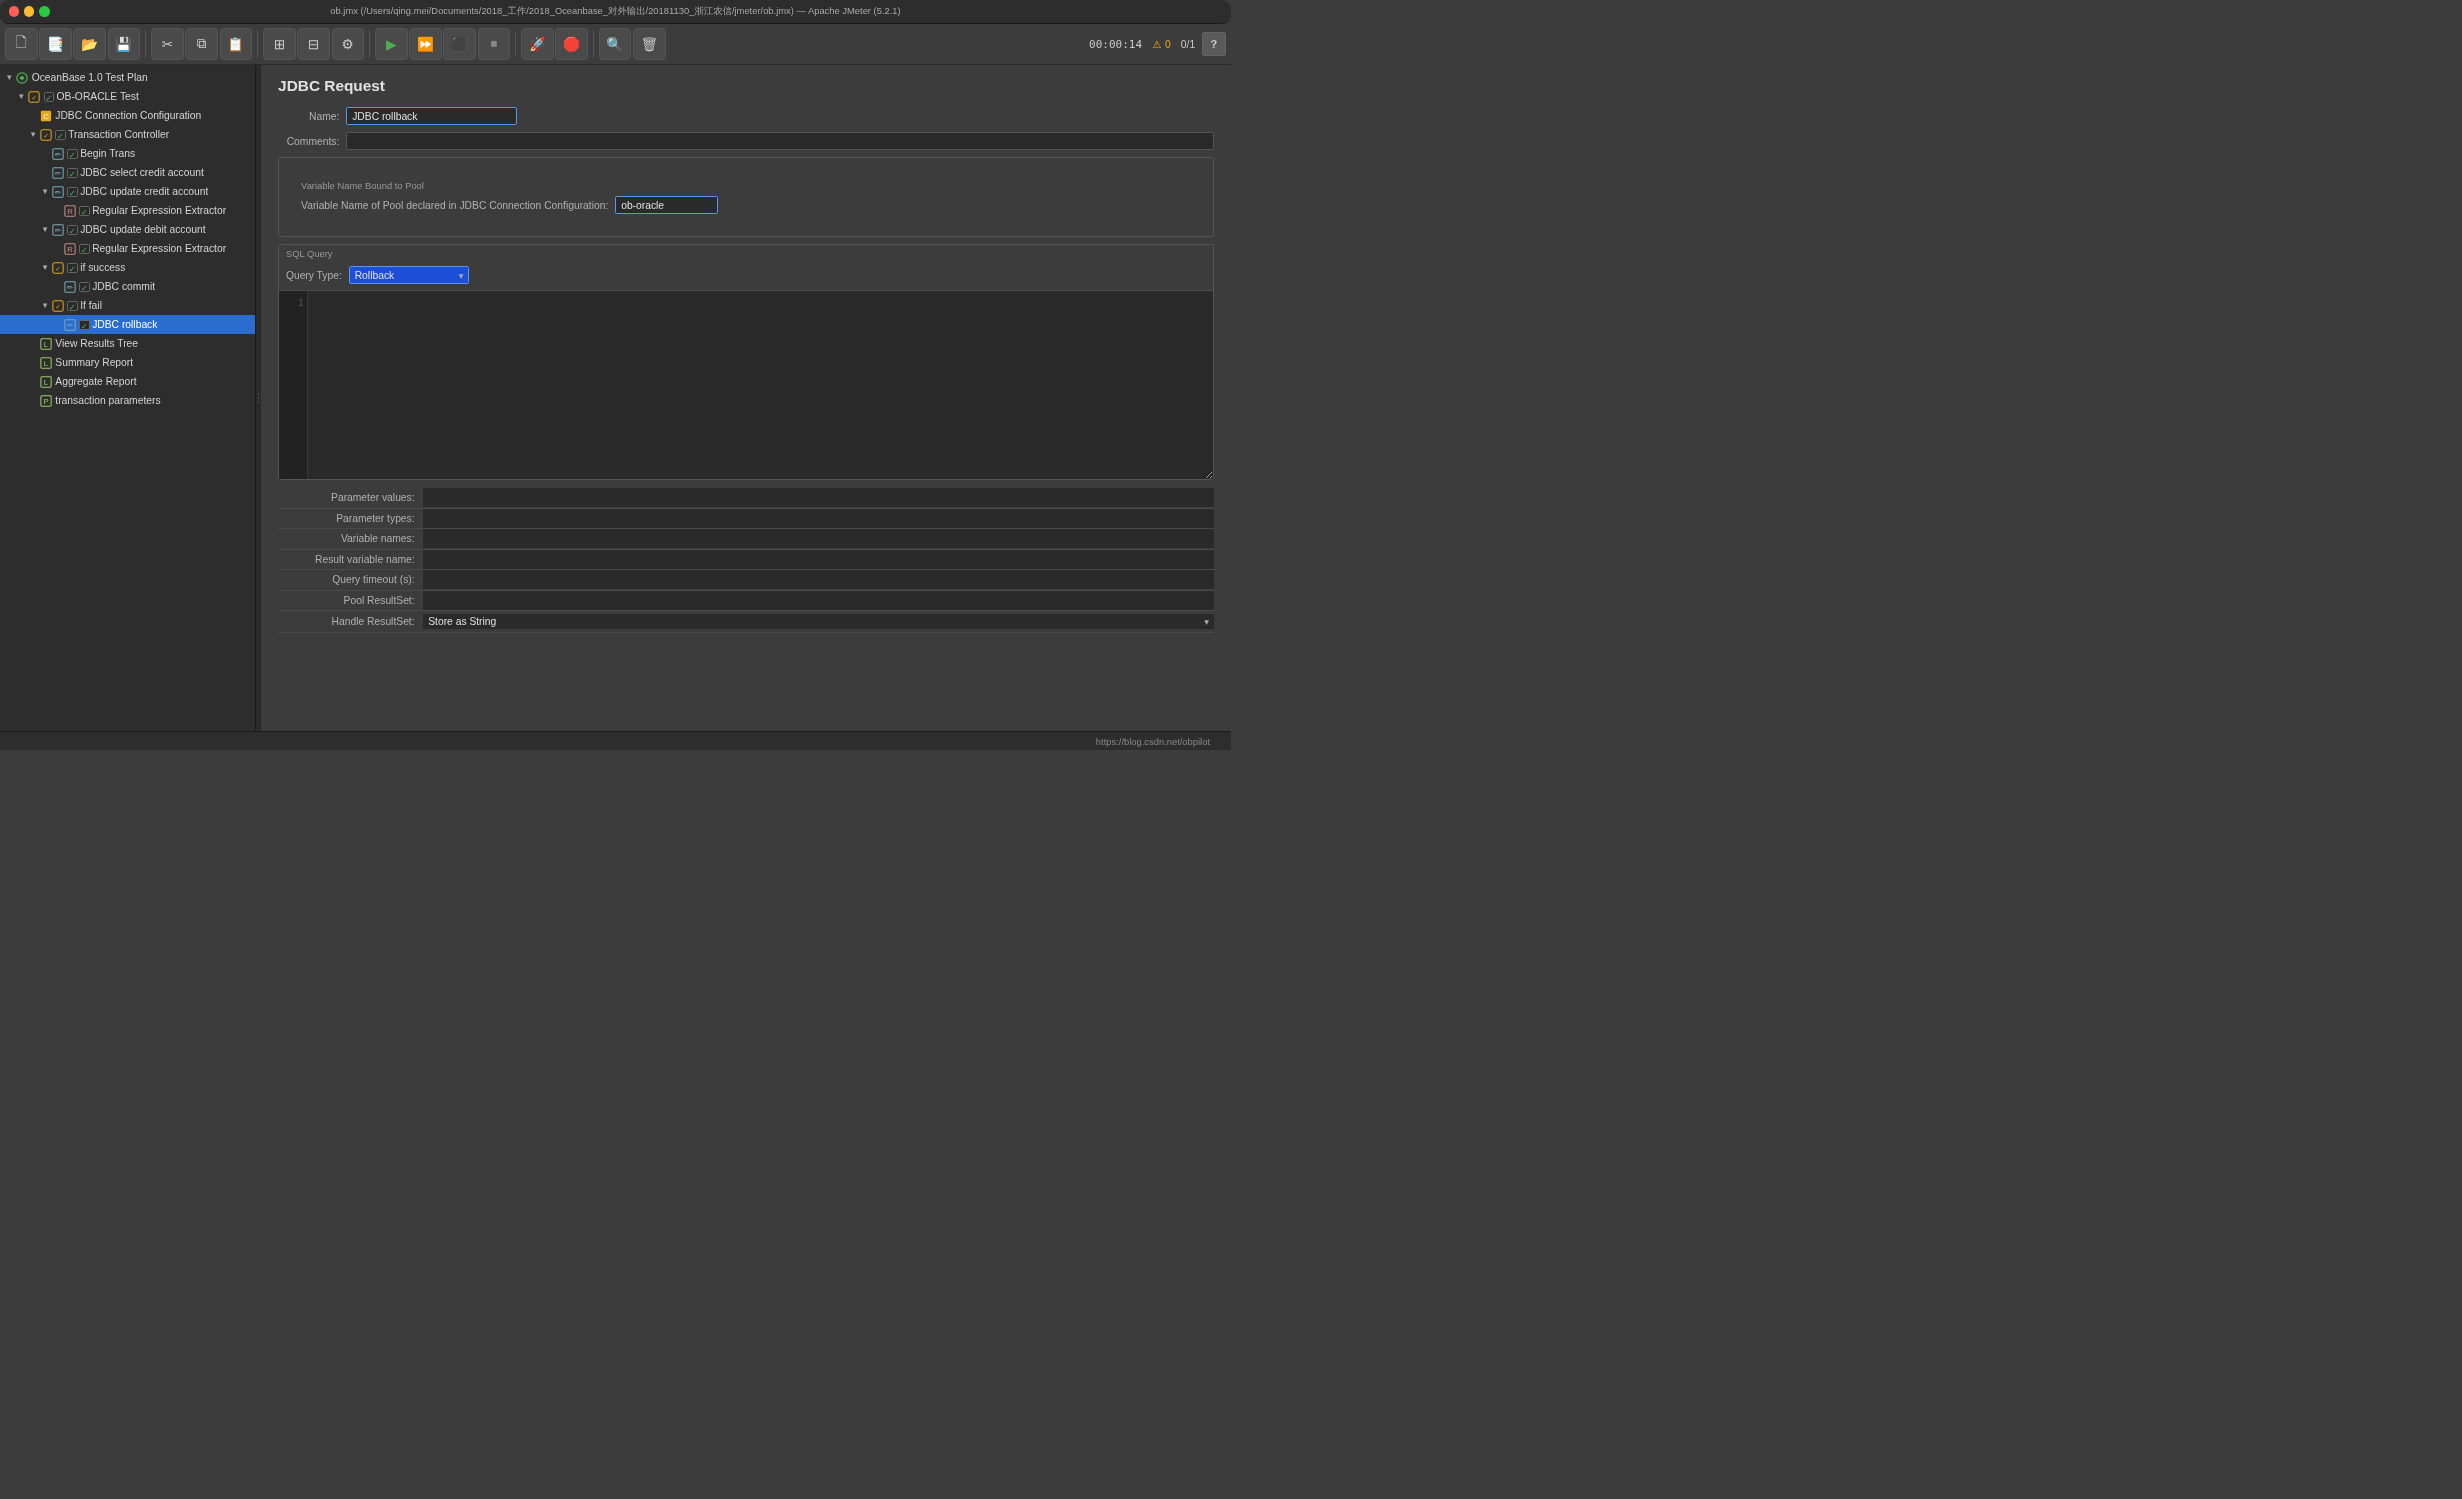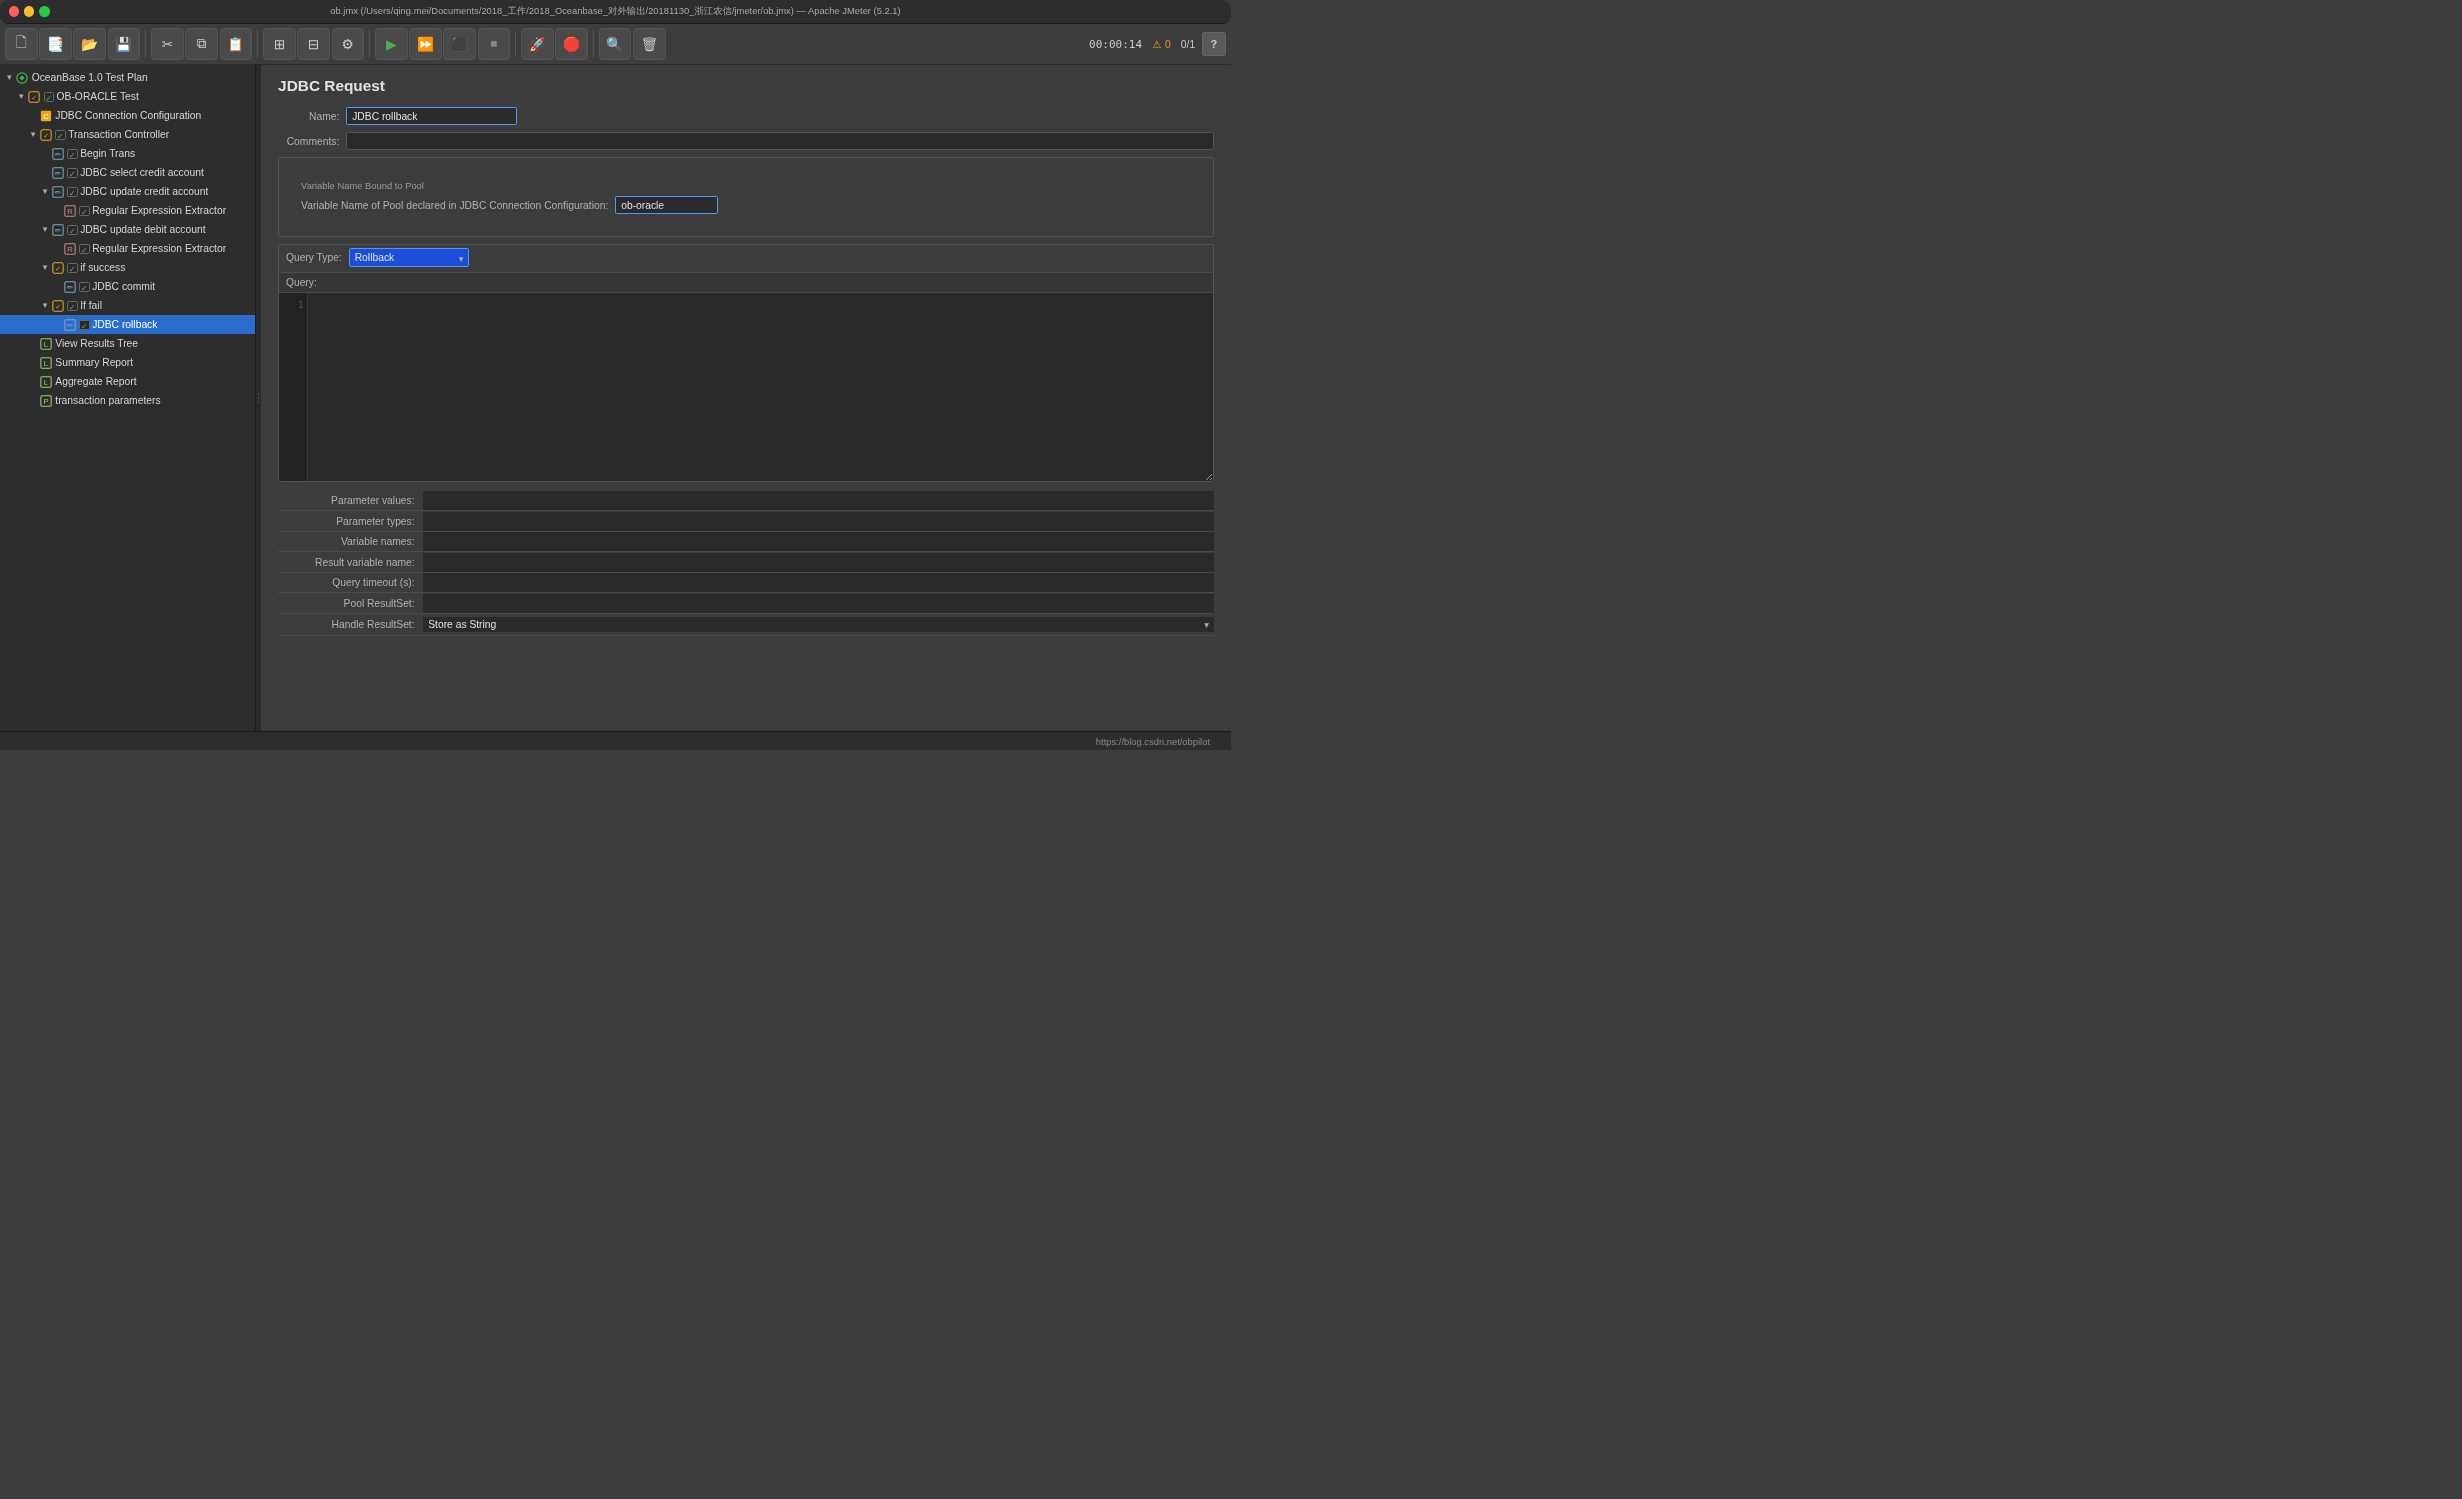--- a/index.html
+++ b/index.html
@@ -714,39 +714,37 @@
 
     <div class="variable-section">
       <div class="variable-section-title">Variable Name Bound to Pool</div>
       <div class="form-row" style="margin-bottom:0;">
         <span style="font-size:10.3px; color:#b0b0b0; padding-right:6.8px; white-space:nowrap;">Variable Name of Pool declared in JDBC Connection Configuration:</span>
         <input class="form-input pool-name-input" type="text" value="ob-oracle" style="width: 103px;">
       </div>
     </div>
 
     <div class="sql-section">
+      <div class="sql-section-title">SQL Query</div>
 
       <div class="query-type-row">
         <span class="query-type-label">Query Type:</span>
         <div class="select-wrapper">
           <select class="query-type-select">
             <option>Rollback</option>
             <option>Select Statement</option>
             <option>Update Statement</option>
             <option>Callable Statement</option>
             <option>Prepared Select Statement</option>
             <option>Prepared Update Statement</option>
             <option>Commit</option>
           </select>
         </div>
       </div>
 
-      <div class="query-header-row">
-        <span class="query-header-label">Query:</span>
-      </div>
 
       <div class="query-editor-area" style="min-height:188px;">
         <div class="line-num-col">1</div>
         <textarea class="editor-col" style="min-height: 188px; background: rgb(42, 42, 42); border: none; outline: none; color: rgb(204, 204, 204); font-family: monospace; font-size: 10.3px; padding: 5.1px; resize: vertical; width: 100%;"></textarea>
       </div>
     </div>
 
     <div>
       <div class="params-row">
         <span class="params-row-label">Parameter values:</span>

